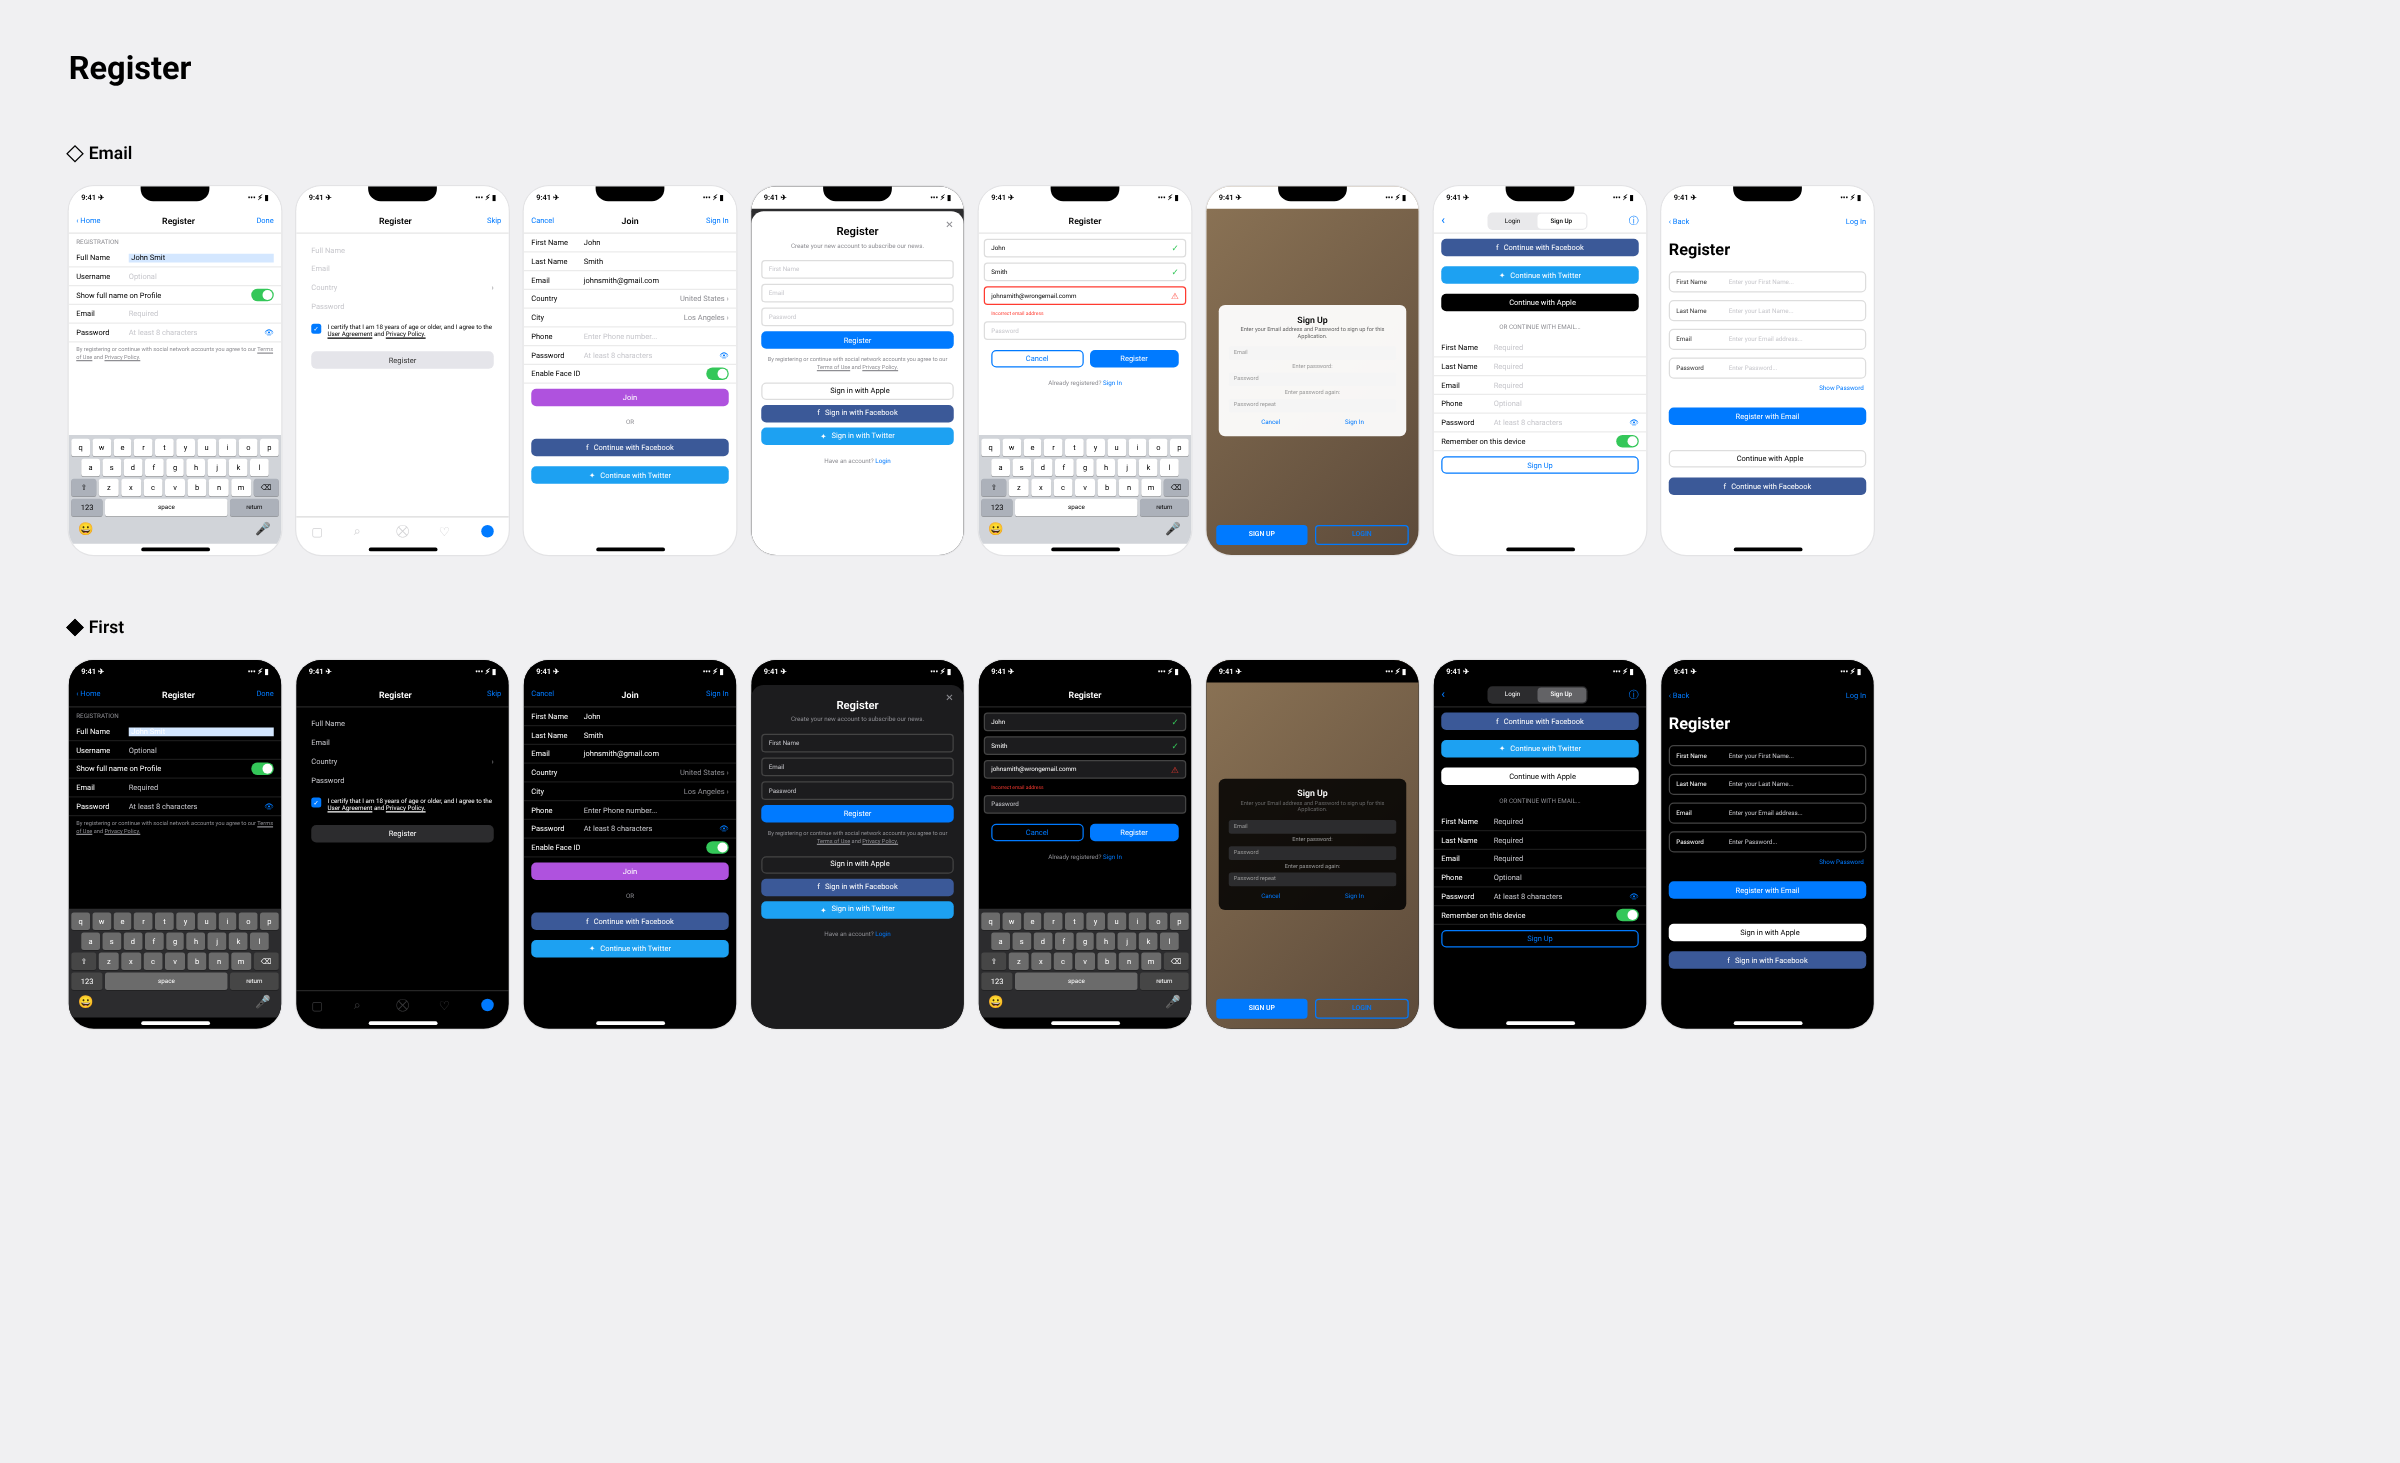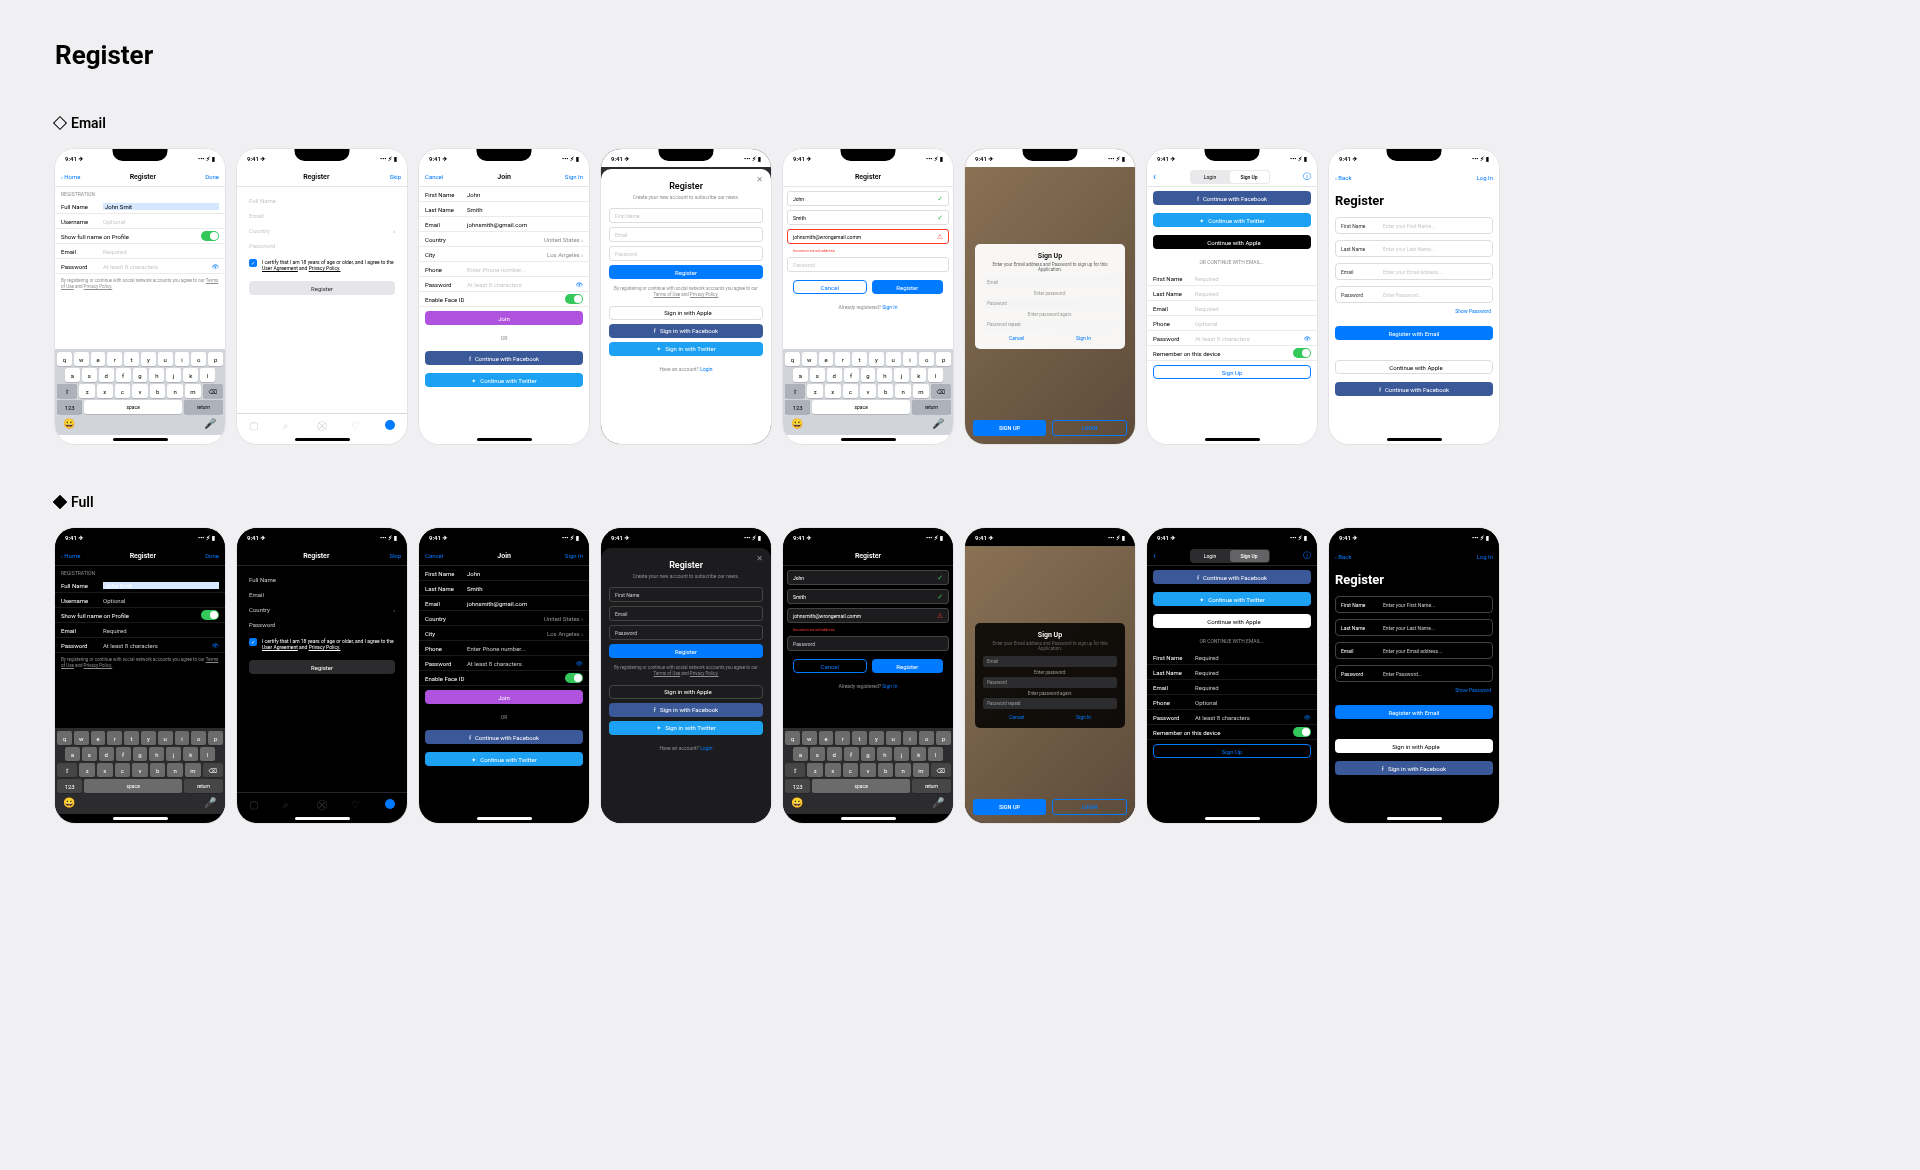--- a/index.html
+++ b/index.html
@@ -504,21 +504,21 @@
       <div style="height:12px"></div>
       <div class="btn btn-outline"><span></span>Continue with Apple</div>
       <div class="btn btn-fb"><span>f</span>Continue with Facebook</div>
     </div>
     <div class="home-indicator"></div>
   </div>
   </div>
 
 <div class="section-label">
   <span class="diamond filled"></span>
-  <span>Full</span>
+  <span>First</span>
 </div>
 <div class="row" id="dark-row">
     <div class="phone dark">
     <div class="statusbar">
     <span>9:41 ✈︎</span>
     <span class="notch"></span>
     <span class="sb-right">••• ⚡︎ ▮</span>
   </div>
     <div class="navbar">
       <span class="nav-left">‹ Home</span>

